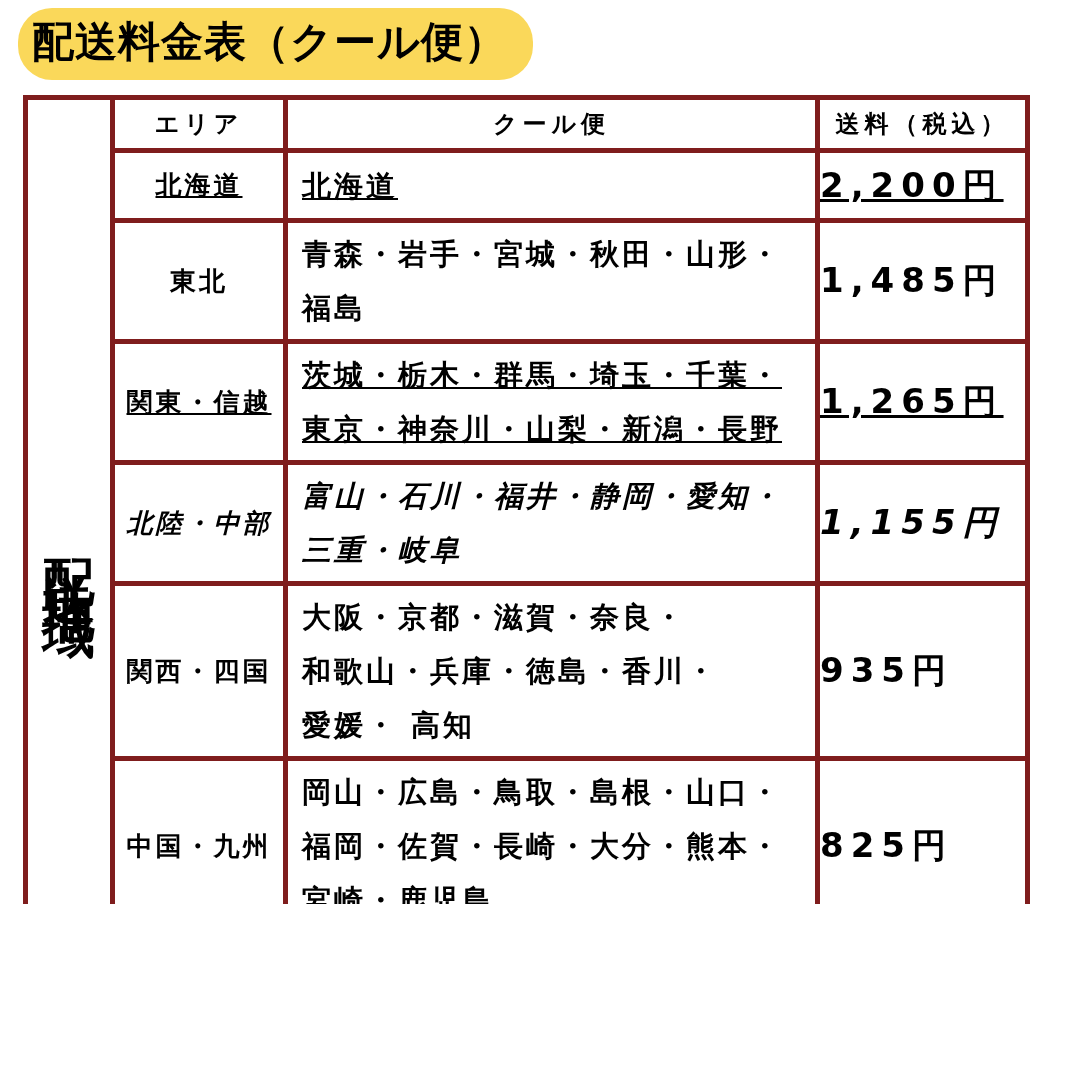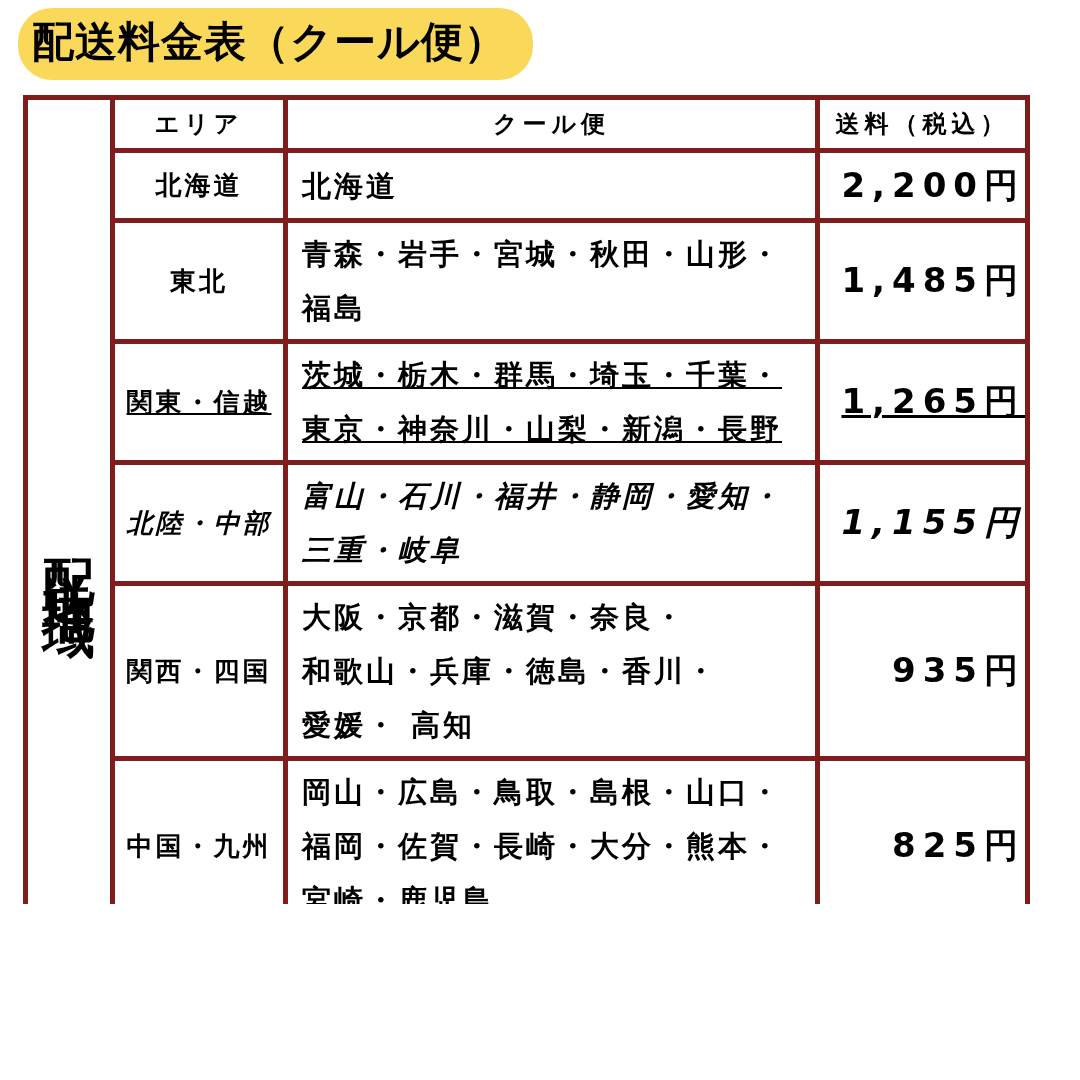--- a/index.html
+++ b/index.html
@@ -42,21 +42,21 @@
     border: 5px solid #7f1d1d;
     vertical-align: middle;
     overflow: hidden;
   }
   col.c-region { width: 87px; }
   col.c-area   { width: 173px; }
   col.c-pref   { width: 532px; }
   col.c-fee    { width: 210px; }
 
   tbody tr:nth-child(1) { height: 53px; }
-  tbody tr:nth-child(2) { height: 70px; }
+  tbody tr:nth-child(2) { height: 70px; text-decoration: underline; }
   tbody tr:nth-child(3) { height: 115px; margin-left: 24px; }
   tbody tr:nth-child(4) { height: 115px; text-decoration: underline; }
   tbody tr:nth-child(5) { height: 115px; font-style: italic; }
   tbody tr:nth-child(6) { height: 165px; }
   tbody tr:nth-child(7) { height: 165px; }
   tbody tr:nth-child(8) { height: 70px; }
 
   th.hdr {
     font-size: 24px;
     letter-spacing: 5px;
@@ -78,21 +78,21 @@
     letter-spacing: 3px;
     padding: 0 2px;
   }
   td.pref-cell {
     font-size: 29px;
     letter-spacing: 3px;
     padding: 4px 6px 4px 14px;
   }
   td.pref-cell div { line-height: 54px; }
   td.fee-cell {
-    text-align: right;
+    text-align: left;
     font-size: 34px;
     letter-spacing: 7px;
   }
   
   .footer-note {
     position: absolute;
     left: 28px;
     top: 974px;
     width: 1046px;
     font-size: 40px;

